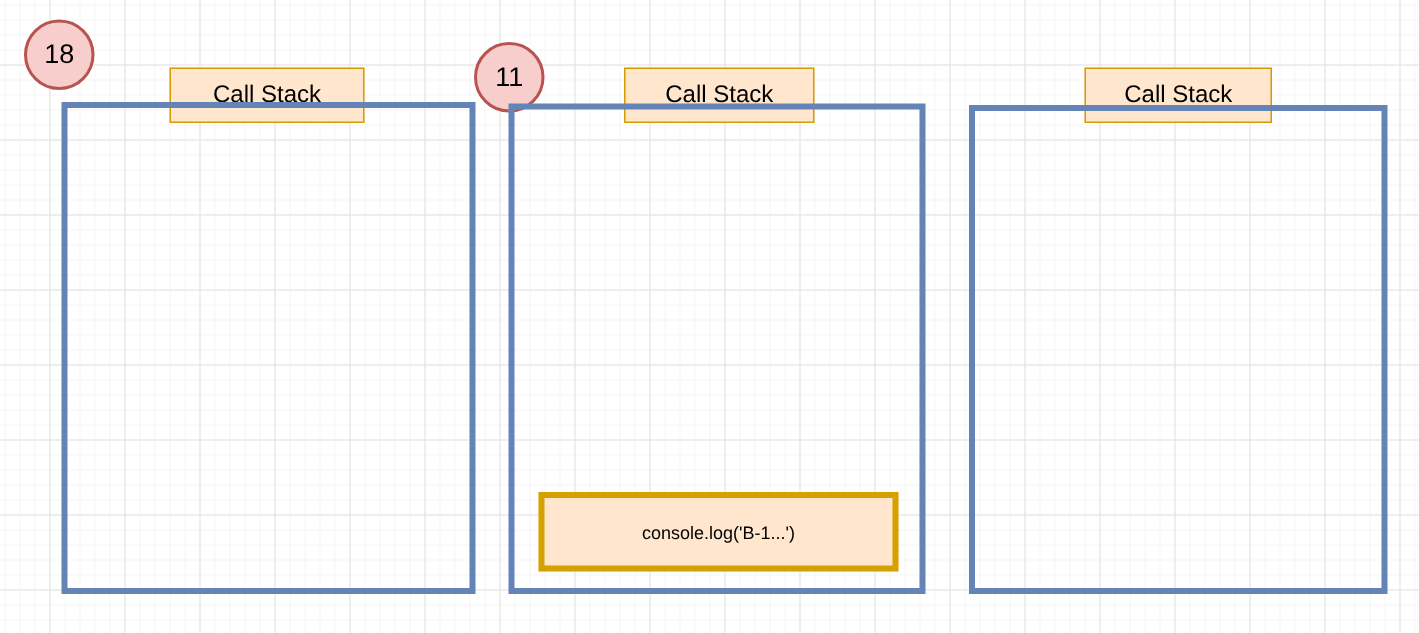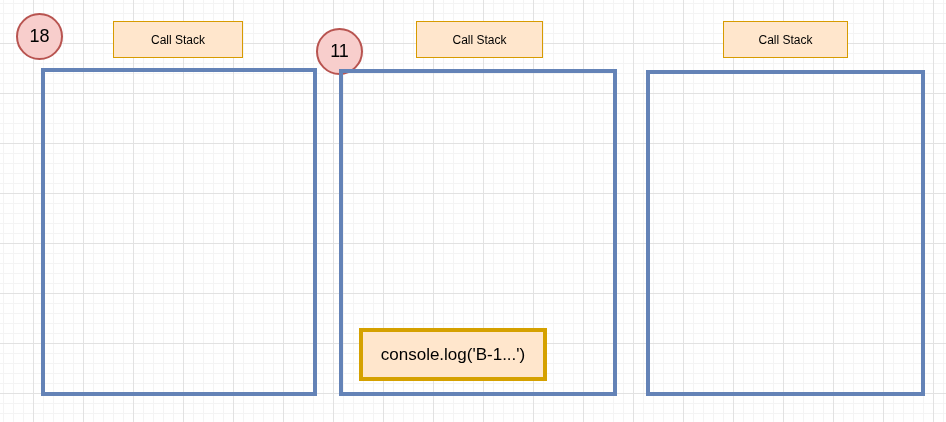--- a/index.html
+++ b/index.html
@@ -40,49 +40,50 @@
   #badge2 { left: 316px; top: 28px; }
   .title {
     position: absolute;
     height: 37px;
     box-sizing: border-box;
     background: #ffe6cc;
     border: 1px solid #d79b00;
     display: flex;
     align-items: center;
     justify-content: center;
-    font-size: 12px;
+    font-size: 16px;
     color: #000000;
     white-space: nowrap;
+    margin-top: 24px;
   }
   #title1 { left: 113px; top: 21px; width: 130px; }
   #title2 { left: 416px; top: 21px; width: 127px; }
   #title3 { left: 723px; top: 21px; width: 125px; }
   .stack {
     position: absolute;
     box-sizing: border-box;
     border: 4.5px solid #6483b7;
     background: transparent;
   }
   #rect1 { left: 41px;  top: 68px; width: 276px; height: 328px; }
   #rect2 { left: 339px; top: 69px; width: 278px; height: 327px; }
   #rect3 { left: 646px; top: 70px; width: 279px; height: 326px; }
   .active-item {
     position: absolute;
     left: 359px;
     top: 328px;
-    width: 188px;
+    width: 240px;
     height: 53px;
     box-sizing: border-box;
     background: #ffe6cc;
     border: 4.5px solid #d5a100;
     display: flex;
     align-items: center;
     justify-content: center;
-    font-size: 17px;
+    font-size: 12px;
     color: #000000;
     white-space: nowrap;
   }
 </style>
 </head>
 <body>
 
 <div class="canvas">
 
   <div class="badge" id="badge1">18</div>

